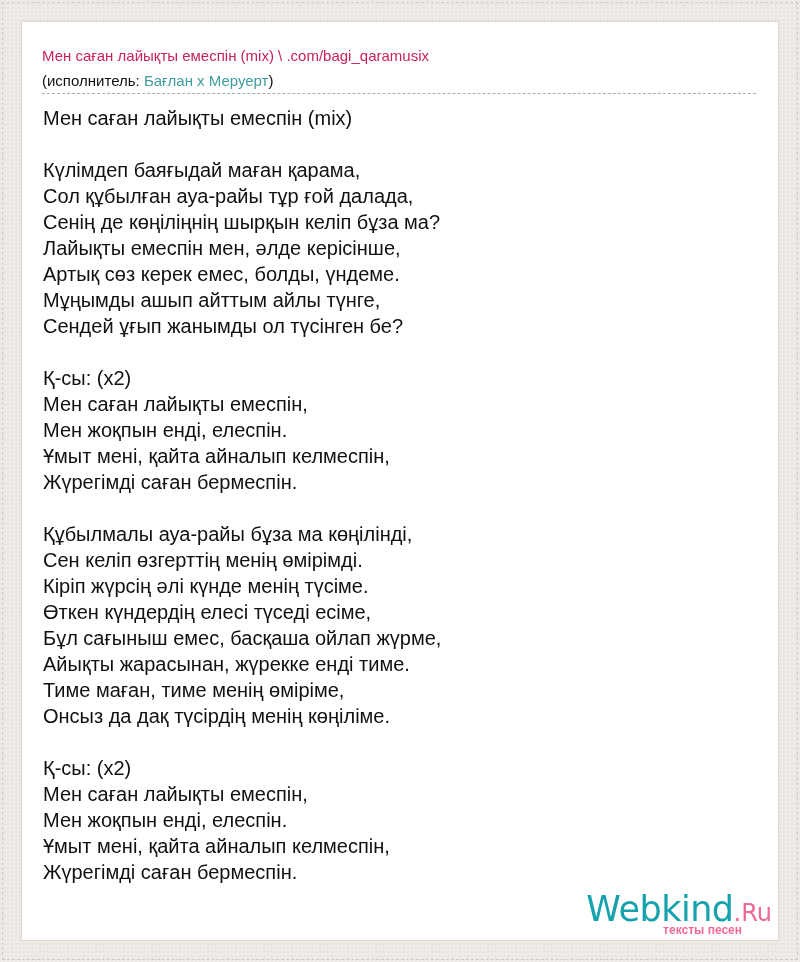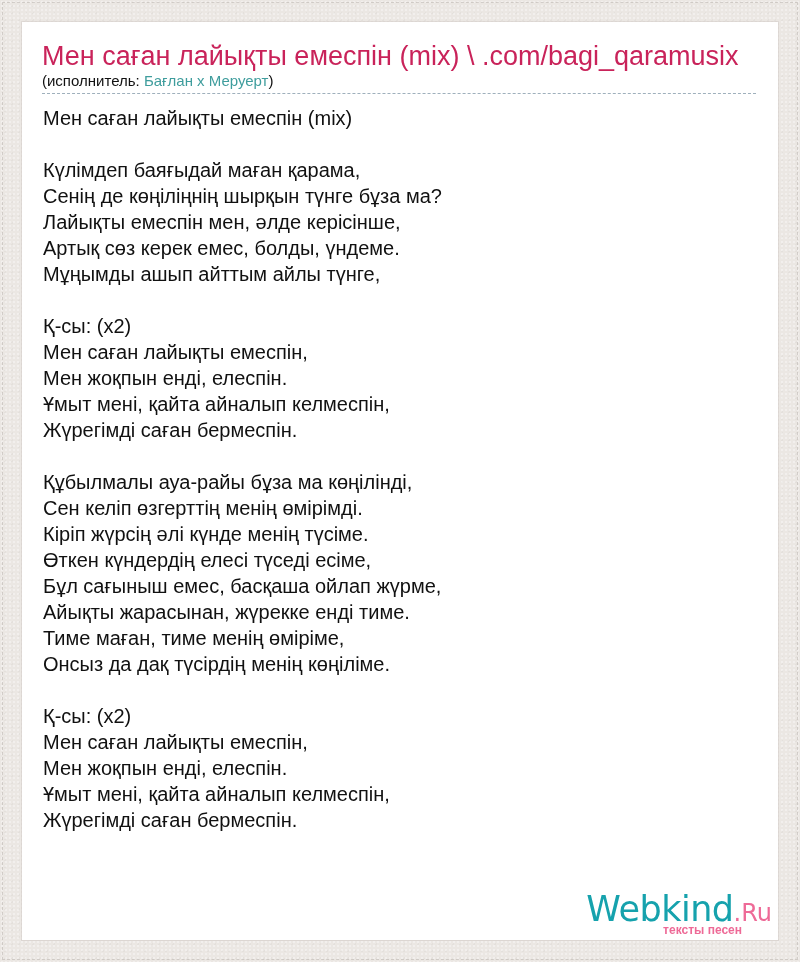--- a/index.html
+++ b/index.html
@@ -31,21 +31,21 @@
       top: 22px;
       width: 756px;
       height: 918px;
       background: #ffffff;
       box-shadow: 0 0 0 1px rgba(210,204,198,0.6);
     }
     .title {
       position: absolute;
       left: 20px;
       top: 20px;
-      font-size: 27px;
+      font-size: 15px;
       color: #c9235a;
       white-space: nowrap;
       line-height: 28px;
       margin: 0;
       font-weight: normal;
     }
     .artist-line {
       position: absolute;
       left: 20px;
       top: 50px;
@@ -122,24 +122,26 @@
   <div class="artist-line">
     <span>(исполнитель: </span><a class="artist-link" href="#">Бағлан х Меруерт</a><span>)</span>
   </div>
 
   <div class="separator"></div>
 
   <div class="lyrics" id="lyrics-container">
       <span class="lyric-line">Мен саған лайықты емеспін (mix)</span>
       <span class="lyric-line"></span>
       <span class="lyric-line">Күлімдеп баяғыдай маған қарама,</span>
-      <span class="lyric-line">Сенің де көңіліңнің шырқын түнге бұза ма?</span>
+      <span class="lyric-line">Сол құбылған ауа-райы тұр ғой далада,</span>
+      <span class="lyric-line">Сенің де көңіліңнің шырқын келіп бұза ма?</span>
       <span class="lyric-line">Лайықты емеспін мен, әлде керісінше,</span>
       <span class="lyric-line">Артық сөз керек емес, болды, үндеме.</span>
       <span class="lyric-line">Мұңымды ашып айттым айлы түнге,</span>
+      <span class="lyric-line">Сендей ұғып жанымды ол түсінген бе?</span>
       <span class="lyric-line"></span>
       <span class="lyric-line">Қ-сы: (х2)</span>
       <span class="lyric-line">Мен саған лайықты емеспін,</span>
       <span class="lyric-line">Мен жоқпын енді, елеспін.</span>
       <span class="lyric-line">Ұмыт мені, қайта айналып келмеспін,</span>
       <span class="lyric-line">Жүрегімді саған бермеспін.</span>
       <span class="lyric-line"></span>
       <span class="lyric-line">Құбылмалы ауа-райы бұза ма көңілінді,</span>
       <span class="lyric-line">Сен келіп өзгерттің менің өмірімді.</span>
       <span class="lyric-line">Кіріп жүрсің әлі күнде менің түсіме.</span>

